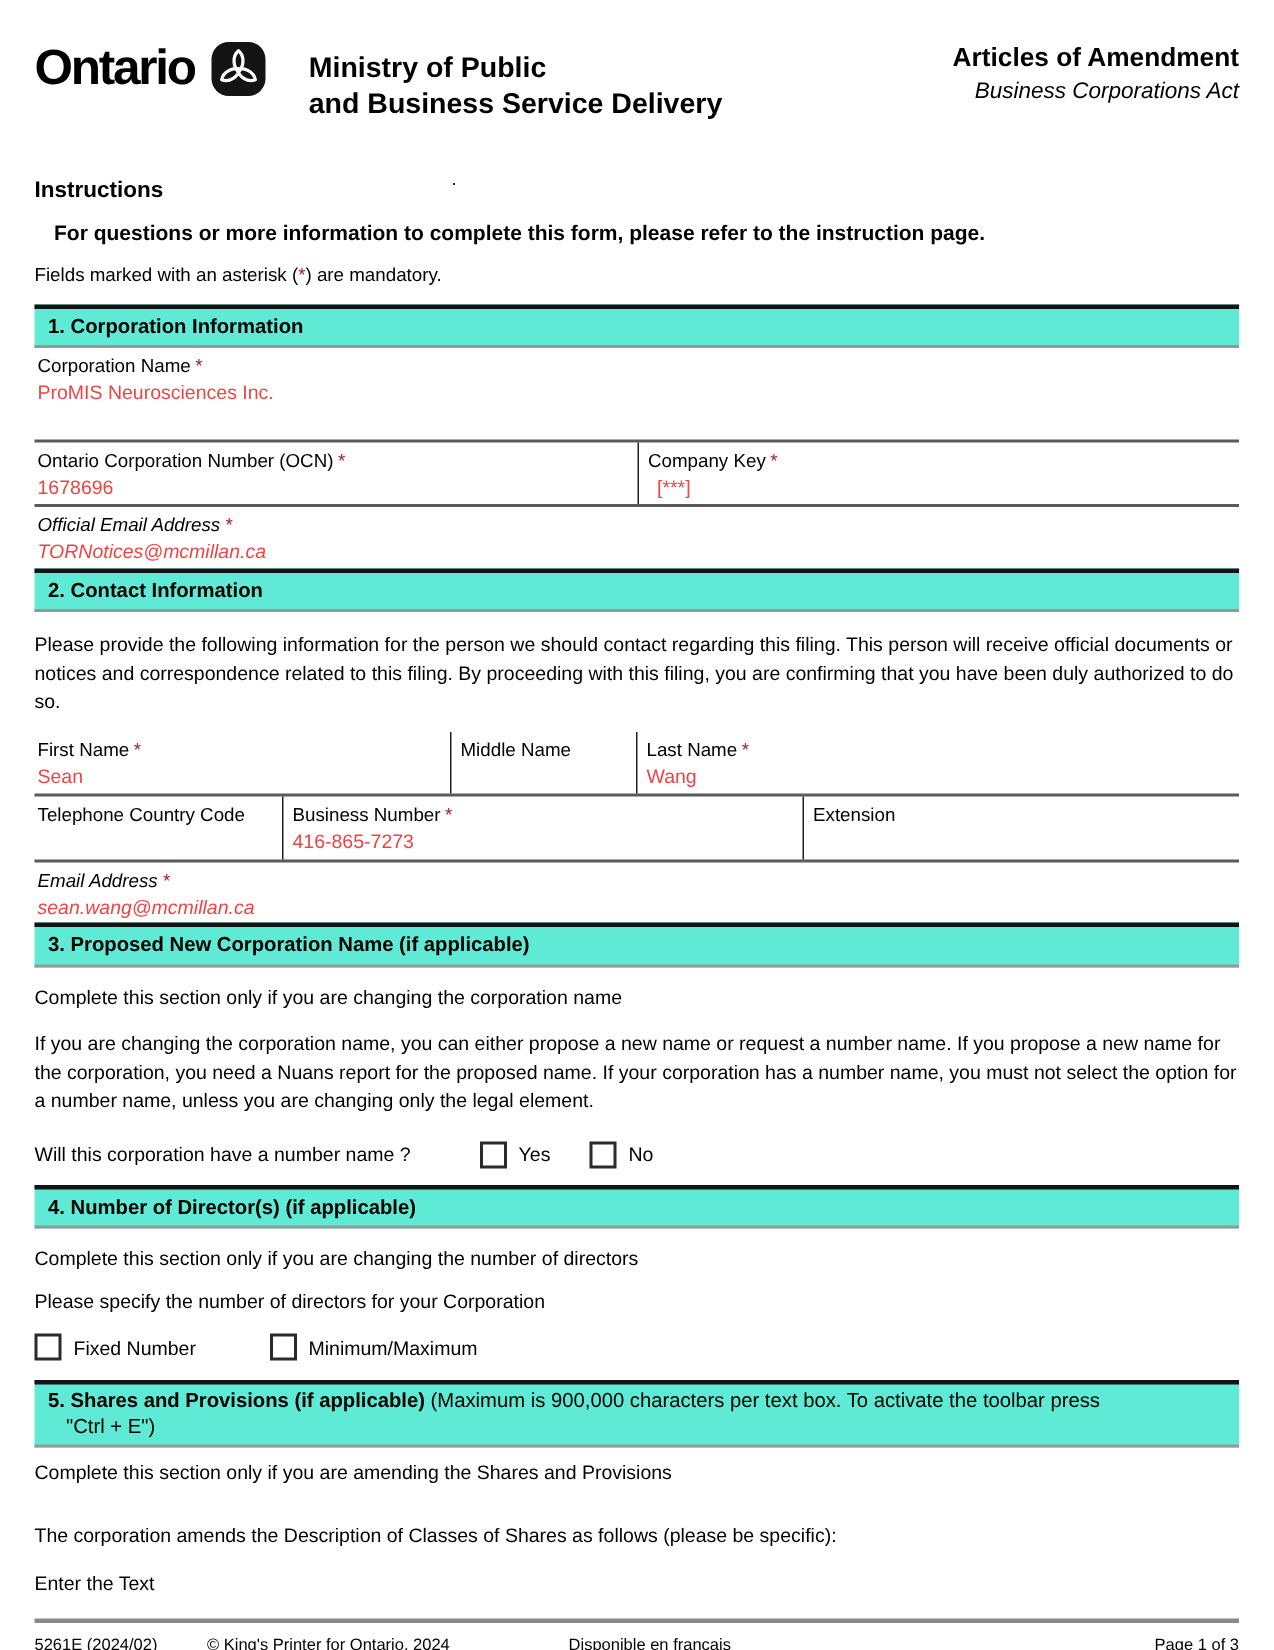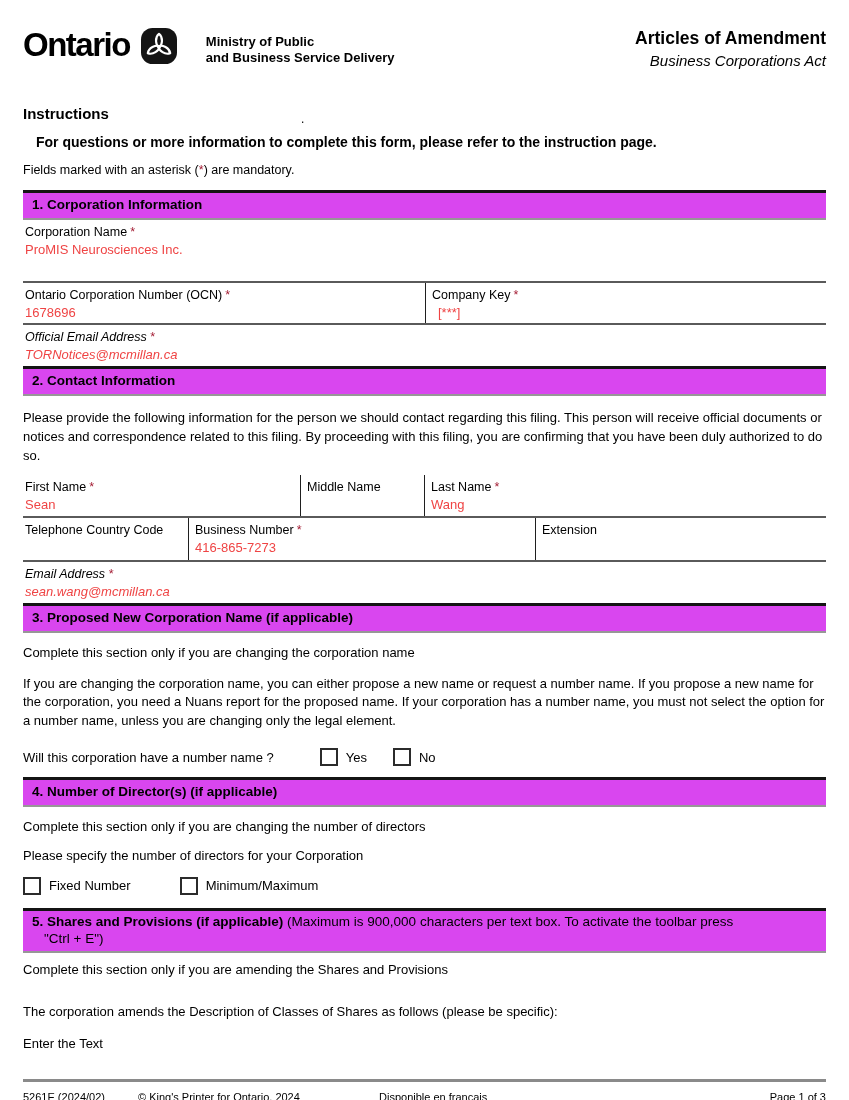--- a/index.html
+++ b/index.html
@@ -7,37 +7,37 @@
     width:849px;height:1100px;background:#ffffff;position:relative;overflow:hidden;
     font-family:"Liberation Sans", sans-serif;color:#000;
   }
   .page{padding:0 23px;position:relative;}
 
   
   .hdr{display:flex;justify-content:space-between;align-items:flex-start;margin-top:26px;}
   .brand{display:flex;align-items:flex-start;}
   .wordmark{font-size:33px;font-weight:bold;letter-spacing:-1.5px;line-height:38px;}
   .trillium{margin-left:9px;margin-top:2px;}
-  .ministry{font-size:13px;font-weight:bold;line-height:1.25;margin-left:27px;margin-top:8px;}
+  .ministry{font-size:19px;font-weight:bold;line-height:1.25;margin-left:27px;margin-top:8px;}
   .doc-title{text-align:right;margin-top:2px;}
   .doc-title .t1{font-size:17.5px;font-weight:bold;line-height:1.2;}
   .doc-title .t2{font-size:15px;font-style:italic;margin-top:3px;}
   .stray-dot{position:absolute;left:301px;top:86px;font-size:12px;}
 
   
   .instr{margin-top:36px;}
   .instr-h{font-size:15px;font-weight:bold;}
   .instr-sub{font-size:14px;font-weight:bold;margin-top:12px;padding-left:13px;}
   .mandatory{font-size:12.5px;margin-top:13px;}
   .req{color:#a31c33;}
   .lblreq{color:#a31c33;margin-left:3px;}
 
   
   .bar{
-    background:#d946ef;border-top:3px solid #141414;border-bottom:2px solid #979797;
+    background:#5eead4;border-top:3px solid #141414;border-bottom:2px solid #979797;
     font-size:13.5px;font-weight:bold;padding:4px 9px 4px 9px;line-height:1.25;
   }
   .bar .normal{font-weight:normal;}
   .bar .line2{font-weight:normal;padding-left:12px;}
 
   
   .frow{display:flex;border-bottom:2px solid #5a5a5a;}
   .frow.noline{border-bottom:none;font-style:italic;}
   .fcell{padding:5px 6px 3px 2px;box-sizing:border-box;}
   .fcell + .fcell{border-left:1.5px solid #1f1f1f;padding-left:6px;}

